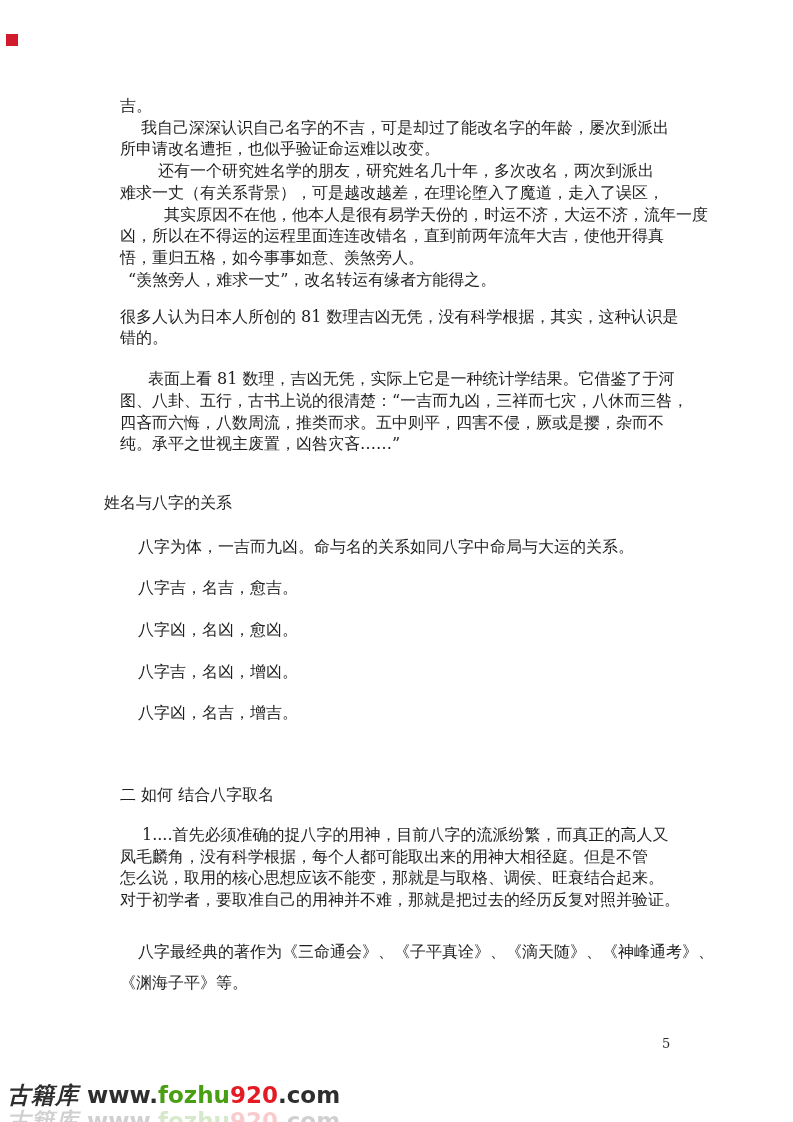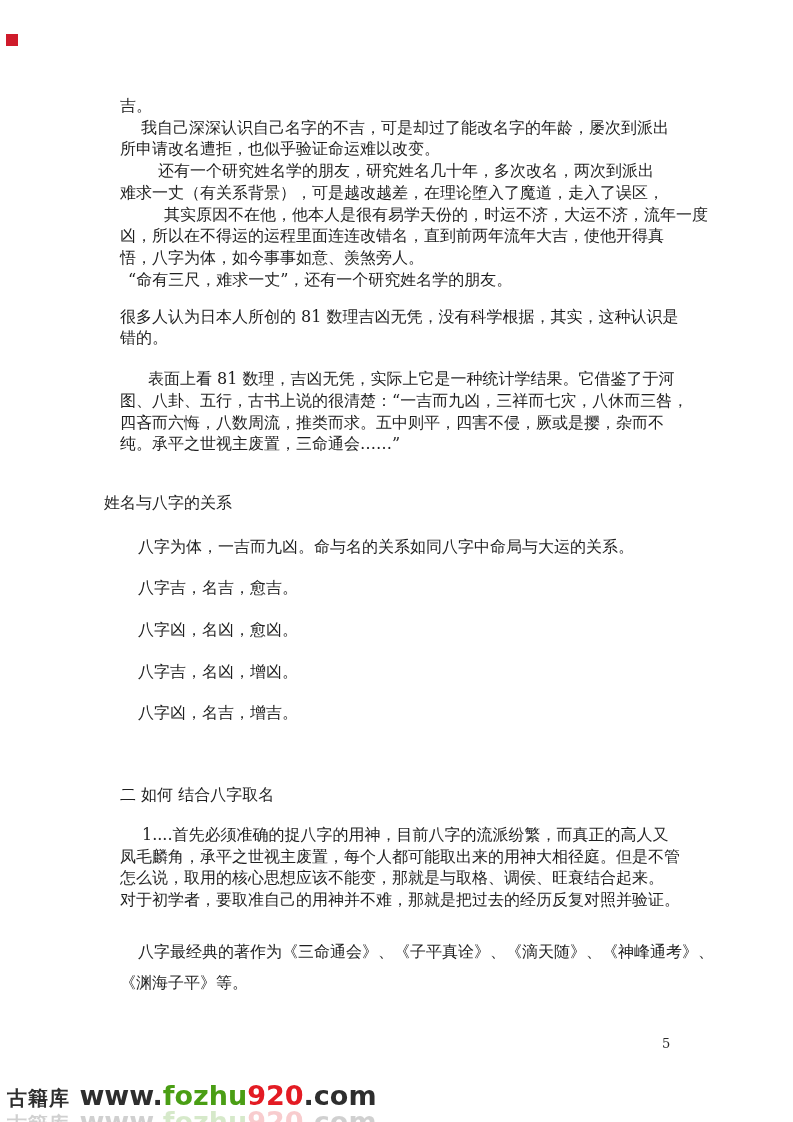--- a/index.html
+++ b/index.html
@@ -41,55 +41,55 @@
     position: absolute;
     left: 7px;
     display: flex;
     align-items: baseline;
     font-family: "DejaVu Sans", "Liberation Sans", sans-serif;
     font-weight: bold;
     white-space: pre;
   }
   .watermark.main { top: 1080px; }
   .watermark.ghost { top: 1106px; opacity: 0.22; }
-  .wm-cjk { font-size: 20px; letter-spacing: 1px; }
-  .wm-latin { font-size: 27px; letter-spacing: 0px; }
+  .wm-cjk { font-size: 23px; letter-spacing: 1px; font-style: italic; }
+  .wm-latin { font-size: 23px; letter-spacing: 0px; }
 </style>
 </head>
 <body>
 
 <div class="page">
 
   <div class="red-marker" style="background: rgb(207, 27, 43);"></div>
 
   <div class="text-layer">
       <div class="line" style="left: 120px; top: 96px;">吉。</div>
       <div class="line" style="left: 141px; top: 118px;">我自己深深认识自己名字的不吉，可是却过了能改名字的年龄，屡次到派出</div>
       <div class="line" style="left: 120px; top: 139px;">所申请改名遭拒，也似乎验证命运难以改变。</div>
       <div class="line" style="left: 158px; top: 161px;">还有一个研究姓名学的朋友，研究姓名几十年，多次改名，两次到派出</div>
       <div class="line" style="left: 120px; top: 183px;">难求一丈（有关系背景），可是越改越差，在理论堕入了魔道，走入了误区，</div>
       <div class="line" style="left: 120px; top: 205px; margin-left: 44px;">其实原因不在他，他本人是很有易学天份的，时运不济，大运不济，流年一度</div>
       <div class="line" style="left: 120px; top: 226px;">凶，所以在不得运的运程里面连连改错名，直到前两年流年大吉，使他开得真</div>
-      <div class="line" style="left: 120px; top: 248px;">悟，八字为体，如今事事如意、羡煞旁人。</div>
-      <div class="line" style="left: 128px; top: 270px;">“命有三尺，难求一丈”，还有一个研究姓名学的朋友。</div>
+      <div class="line" style="left: 120px; top: 248px;">悟，重归五格，如今事事如意、羡煞旁人。</div>
+      <div class="line" style="left: 128px; top: 270px;">“羡煞旁人，难求一丈”，改名转运有缘者方能得之。</div>
       <div class="line" style="left: 120px; top: 307px;">很多人认为日本人所创的 81 数理吉凶无凭，没有科学根据，其实，这种认识是</div>
       <div class="line" style="left: 120px; top: 328px;">错的。</div>
       <div class="line" style="left: 148px; top: 369px;">表面上看 81 数理，吉凶无凭，实际上它是一种统计学结果。它借鉴了于河</div>
       <div class="line" style="left: 120px; top: 391px;">图、八卦、五行，古书上说的很清楚：“一吉而九凶，三祥而七灾，八休而三咎，</div>
       <div class="line" style="left: 120px; top: 413px;">四吝而六悔，八数周流，推类而求。五中则平，四害不侵，厥或是撄，杂而不</div>
-      <div class="line" style="left: 120px; top: 434px;">纯。承平之世视主废置，三命通会……”</div>
+      <div class="line" style="left: 120px; top: 434px;">纯。承平之世视主废置，凶咎灾吝……”</div>
       <div class="line" style="left: 104px; top: 493px;">姓名与八字的关系</div>
       <div class="line" style="left: 138px; top: 537px;">八字为体，一吉而九凶。命与名的关系如同八字中命局与大运的关系。</div>
       <div class="line" style="left: 138px; top: 578px;">八字吉，名吉，愈吉。</div>
       <div class="line" style="left: 138px; top: 620px;">八字凶，名凶，愈凶。</div>
       <div class="line" style="left: 138px; top: 662px;">八字吉，名凶，增凶。</div>
       <div class="line" style="left: 138px; top: 703px;">八字凶，名吉，增吉。</div>
       <div class="line" style="left: 120px; top: 785px;">二 如何 结合八字取名</div>
       <div class="line" style="left: 142px; top: 825px;">1....首先必须准确的捉八字的用神，目前八字的流派纷繁，而真正的高人又</div>
-      <div class="line" style="left: 120px; top: 847px;">凤毛麟角，承平之世视主废置，每个人都可能取出来的用神大相径庭。但是不管</div>
+      <div class="line" style="left: 120px; top: 847px;">凤毛麟角，没有科学根据，每个人都可能取出来的用神大相径庭。但是不管</div>
       <div class="line" style="left: 120px; top: 868px;">怎么说，取用的核心思想应该不能变，那就是与取格、调侯、旺衰结合起来。</div>
       <div class="line" style="left: 120px; top: 890px;">对于初学者，要取准自己的用神并不难，那就是把过去的经历反复对照并验证。</div>
       <div class="line" style="left: 138px; top: 942px;">八字最经典的著作为《三命通会》、《子平真诠》、《滴天随》、《神峰通考》、</div>
       <div class="line" style="left: 120px; top: 973px;">《渊海子平》等。</div>
     </div>
 
   <div class="page-number">5</div>
 
   <div class="watermark main">
     <span class="wm-cjk" style="color: rgb(46, 46, 46);">古籍库</span>

